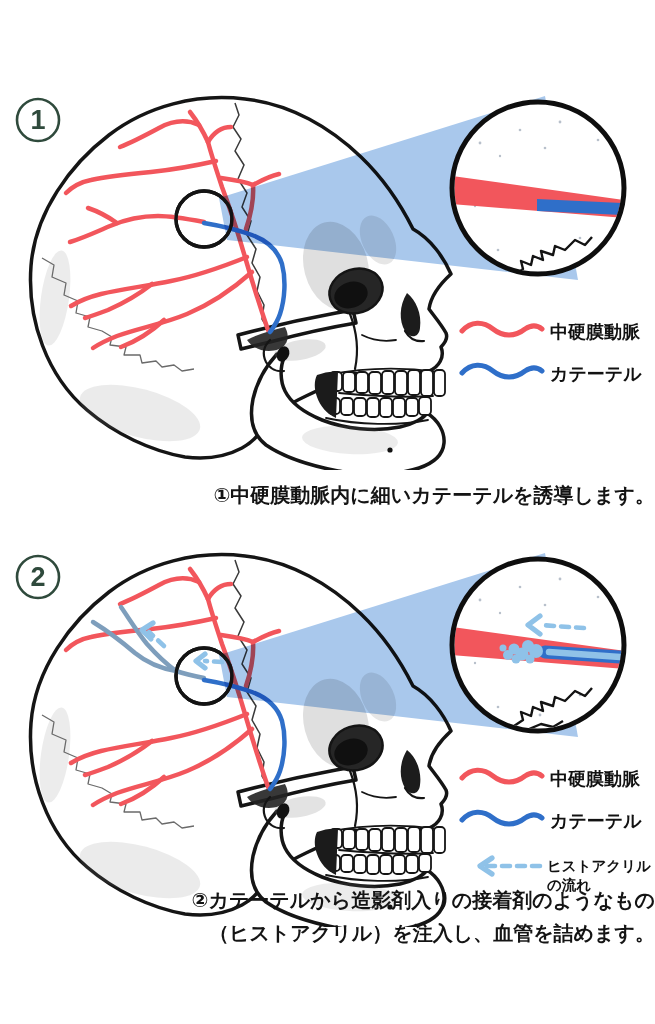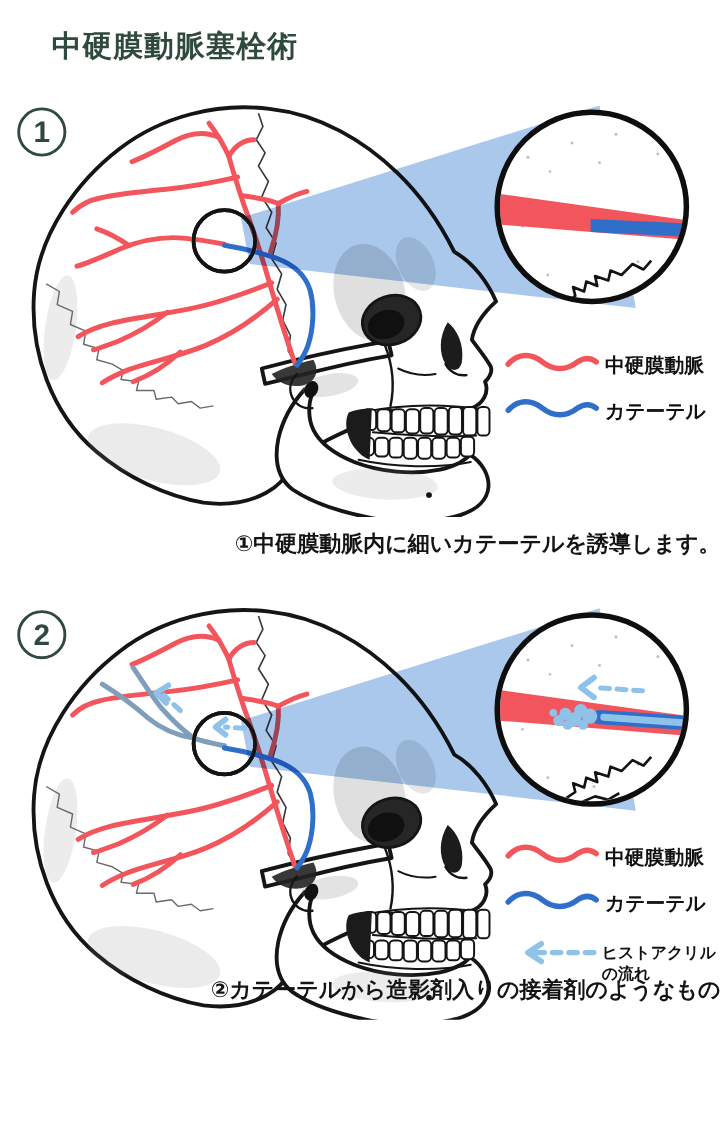--- a/index.html
+++ b/index.html
@@ -173,21 +173,20 @@
 
     <g id="bone-squiggle" class="squig">
       <path d="M514,187 L523,181 L521,173 L531,177 L533,168 L543,172 L541,163 L553,167 L555,158 L565,162 L575,152 L585,157 L592,149"></path>
       <path d="M529,190 L541,185 L553,188 L563,182"></path>
     </g>
   </defs>
 </svg>
 
 <div class="page">
 
-  <div class="title">中硬膜動脈塞栓術</div>
 
   <svg class="panel" style="top:88px" viewBox="0 0 655 382">
     <clipPath id="clipBig1">
         <circle cx="538" cy="100" r="83.5"></circle>
       </clipPath>
 
     <g>
       <circle class="badge-c" cx="38" cy="32" r="21"></circle>
       <text class="badge-n" x="38" y="41">1</text>
     </g>
@@ -300,15 +299,16 @@
         <line class="dash" x1="540" y1="321" x2="487" y2="321" stroke-width="5" stroke-dasharray="9 8"></line>
         <polyline class="chev" points="492,313 480,321 492,329"></polyline>
       </g>
       <text class="legend-s" x="547" y="326">ヒストアクリル</text>
       <text class="legend-s" x="547" y="345">の流れ</text>
     </g>
   </svg>
 
   <div class="caption" style="top:884px">
     <div>②カテーテルから造影剤入りの接着剤のようなもの</div>
+    <div>（ヒストアクリル）を注入し、血管を詰めます。</div>
   </div>
 
 </div>
 
 </body></html>

